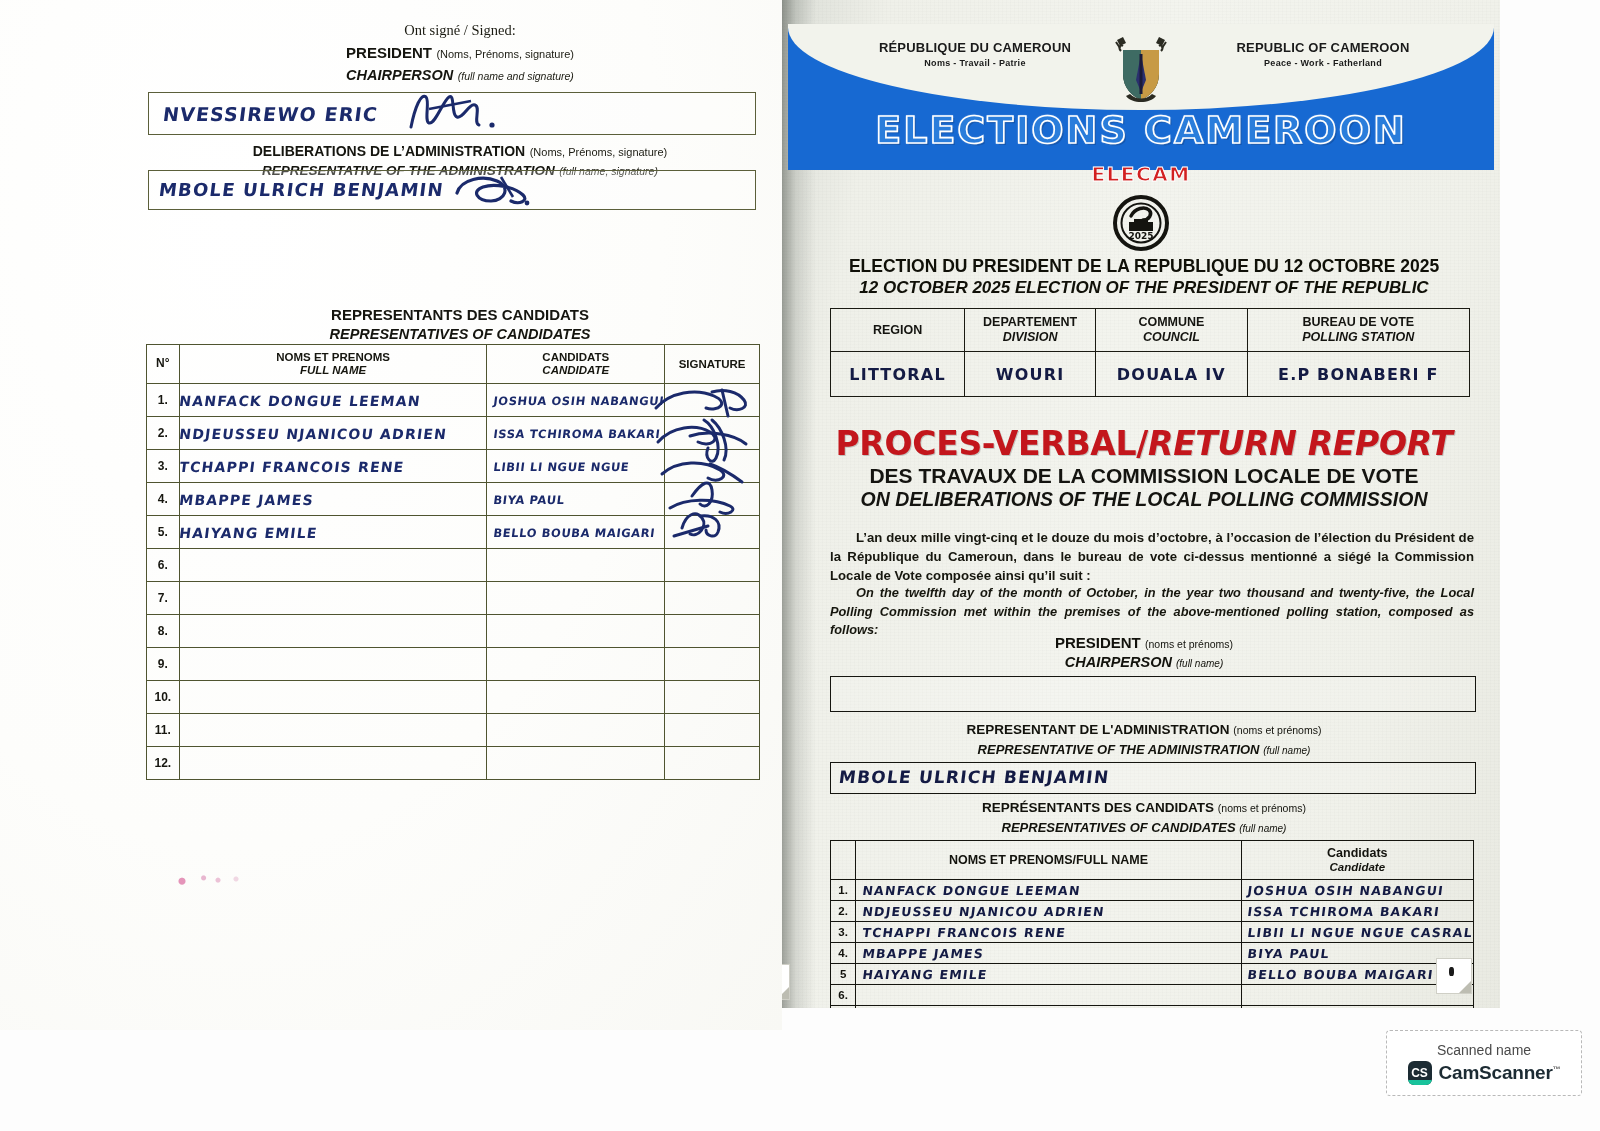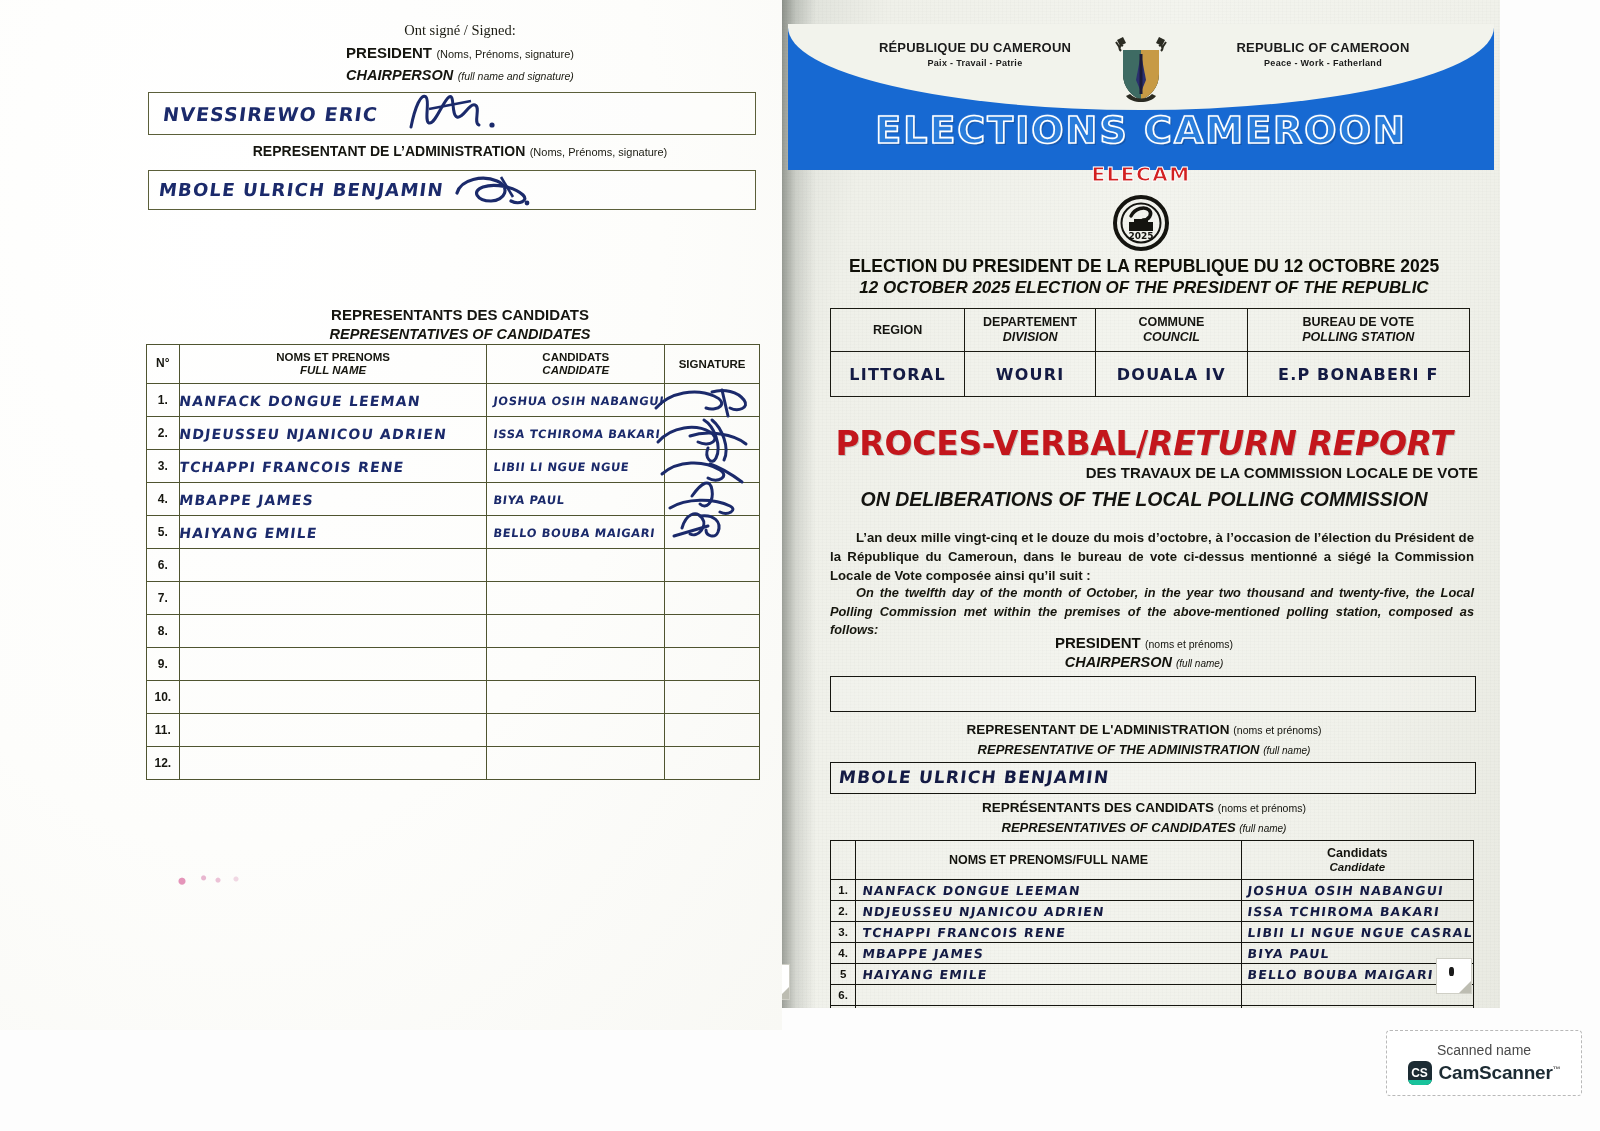--- a/index.html
+++ b/index.html
@@ -180,21 +180,21 @@
 
   .pv-title{
     position:absolute;left:28px;width:668px;text-align:center;
   }
   .pv-main{
     top:424px;font-size:33px;font-weight:bold;letter-spacing:-.3px;
     color:#c3161c;font-family:"DejaVu Sans", sans-serif;
     text-shadow:1px 1px 0 rgba(0,0,0,.18);
   }
   .pv-main i{font-style:italic;}
-  .pv-l2{top:464px;font-size:15px;font-weight:bold;color:#141410;text-align:right;}
+  .pv-l2{top:464px;font-size:21px;font-weight:bold;color:#141410;}
   .pv-l3{top:488px;font-size:19.5px;font-weight:bold;font-style:italic;color:#141410;}
 
   .para{
     position:absolute;left:48px;width:644px;color:#16160e;
   }
   .para.fr{top:528px;font-size:13.2px;line-height:1.45;font-weight:bold;text-align:justify;}
   .para.en{top:584px;font-size:12.8px;line-height:1.45;font-weight:bold;font-style:italic;text-align:justify;}
   .para .ind{display:inline-block;width:26px;}
 
   .rp-lbl{position:absolute;left:28px;width:668px;text-align:center;color:#12120c;}
@@ -278,22 +278,26 @@
       <div class="abs hand" style="left:14px;top:10px;font-size:19px;">NVESSIREWO  ERIC</div>
       <svg class="abs" style="left:250px;top:-6px;" width="130" height="48" viewBox="0 0 130 48">
         <path d="M12 40 C16 20 22 6 27 10 C31 14 25 34 30 36 C36 38 44 14 50 10
                  C56 6 52 28 58 30 C64 32 70 16 76 18 C82 20 74 36 80 38" fill="none" stroke="#1b2a6b" stroke-width="3" stroke-linecap="round"></path>
         <path d="M30 22 L72 14" fill="none" stroke="#1b2a6b" stroke-width="2.4"></path>
         <circle cx="93" cy="38" r="2.6" fill="#1b2a6b"></circle>
       </svg>
     </div>
 
     <div class="abs lp-head ctr" style="top:142px;">
-      <span class="lbl-bold" style="font-size:14px;">REPRESENTANT DE L’ADMINISTRATION</span>
+      <span class="lbl-bold" style="font-size:14px;">DELIBERATIONS DE L’ADMINISTRATION</span>
       <span class="lbl-small" style="color:#1b1b12;">(Noms, Prénoms, signature)</span>
+    </div>
+    <div class="abs lp-head ctr" style="top:161px;">
+      <span class="lbl-ital" style="font-size:13.5px;">REPRESENTATIVE OF THE ADMINISTRATION</span>
+      <span class="lbl-small-i" style="color:#1b1b12;">(full name, signature)</span>
     </div>
 
     <div class="abs sigbox" id="lp-admin-box" style="left:148px;top:170px;width:608px;height:40px;">
       <div class="abs hand" style="left:10px;top:8px;font-size:18px;">MBOLE   ULRICH  BENJAMIN</div>
       <svg class="abs" style="left:300px;top:-2px;" width="120" height="44" viewBox="0 0 120 44">
         <path d="M8 24 C12 10 34 6 48 12 C62 18 56 32 42 32 C28 32 22 22 34 18
                  C46 14 66 18 74 26 C80 32 70 36 62 32" fill="none" stroke="#1b2a6b" stroke-width="3.2" stroke-linecap="round"></path>
         <path d="M52 8 L64 28" fill="none" stroke="#1b2a6b" stroke-width="2.6"></path>
         <circle cx="78" cy="34" r="2.4" fill="#1b2a6b"></circle>
       </svg>
@@ -421,21 +425,21 @@
 
   <div class="abs" id="right-page">
     <div class="binding"></div>
     <div class="grain"></div>
 
     <div class="banner">
       <div class="banner-mask-top"></div>
       <div class="banner-inner">
         <div class="rep-fr">
           <span>RÉPUBLIQUE DU CAMEROUN</span>
-          <span class="motto">Paix - Travail - Patrie</span>
+          <span class="motto">Noms - Travail - Patrie</span>
         </div>
         <div class="rep-en">
           <span>REPUBLIC OF CAMEROON</span>
           <span class="motto">Peace - Work - Fatherland</span>
         </div>
 
         <svg class="coat" width="58" height="70" viewBox="0 0 58 70">
           <path d="M8 14 L4 8 M50 14 L54 8" stroke="#2b2b22" stroke-width="2" fill="none"></path>
           <path d="M5 6 l6 -3 3 6 -6 3 z" fill="#2b2b22"></path>
           <path d="M53 6 l-6 -3 -3 6 6 3 z" fill="#2b2b22"></path>

